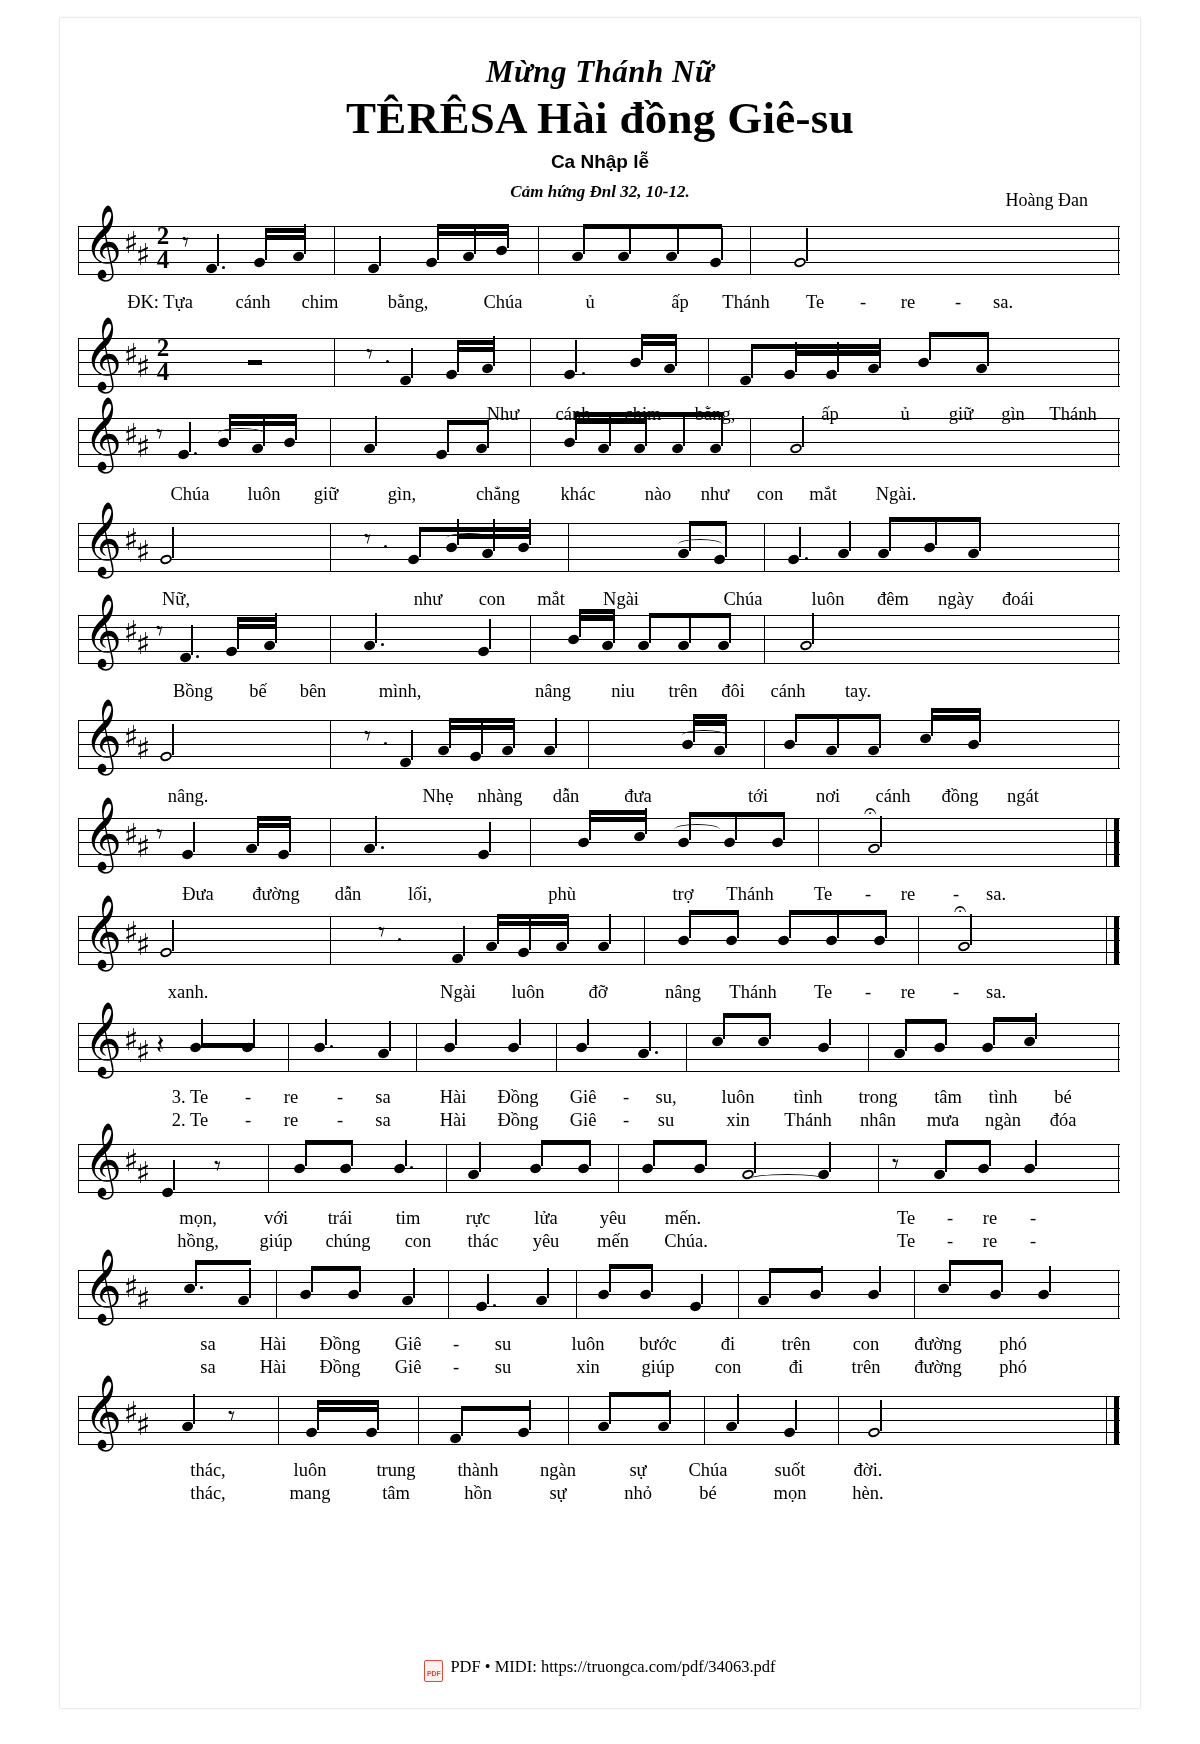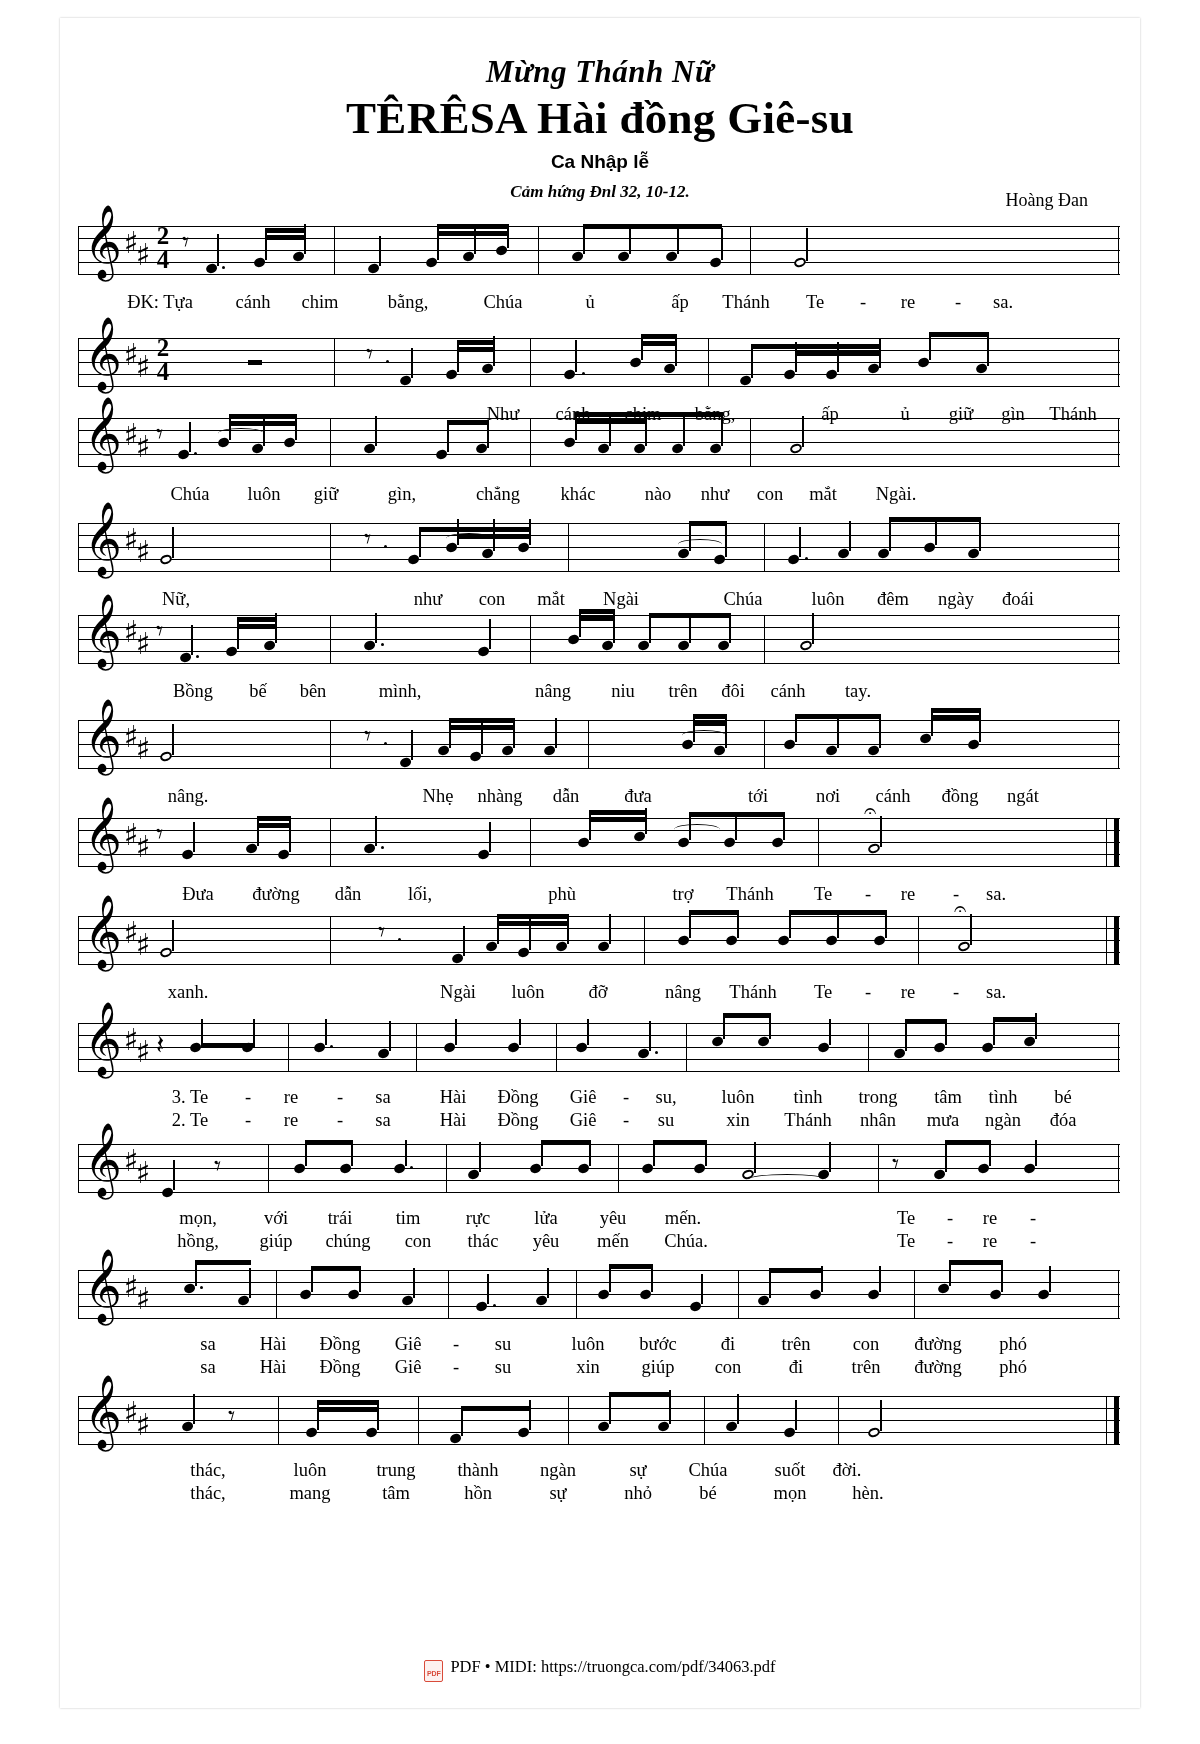--- a/index.html
+++ b/index.html
@@ -1113,21 +1113,21 @@
       </div>
       <div class="lyrics" style="margin-top:12px;">
         <span class="ly" style="left:130px">thác,</span>
         <span class="ly" style="left:232px">luôn</span>
         <span class="ly" style="left:318px">trung</span>
         <span class="ly" style="left:400px">thành</span>
         <span class="ly" style="left:480px">ngàn</span>
         <span class="ly" style="left:560px">sự</span>
         <span class="ly" style="left:630px">Chúa</span>
         <span class="ly" style="left:712px">suốt</span>
-        <span class="ly" style="left:769px">đời.</span>
+        <span class="ly" style="left:790px">đời.</span>
       </div>
       <div class="lyrics second">
         <span class="ly" style="left:130px">thác,</span>
         <span class="ly" style="left:232px">mang</span>
         <span class="ly" style="left:318px">tâm</span>
         <span class="ly" style="left:400px">hồn</span>
         <span class="ly" style="left:480px">sự</span>
         <span class="ly" style="left:560px">nhỏ</span>
         <span class="ly" style="left:630px">bé</span>
         <span class="ly" style="left:712px">mọn</span>

